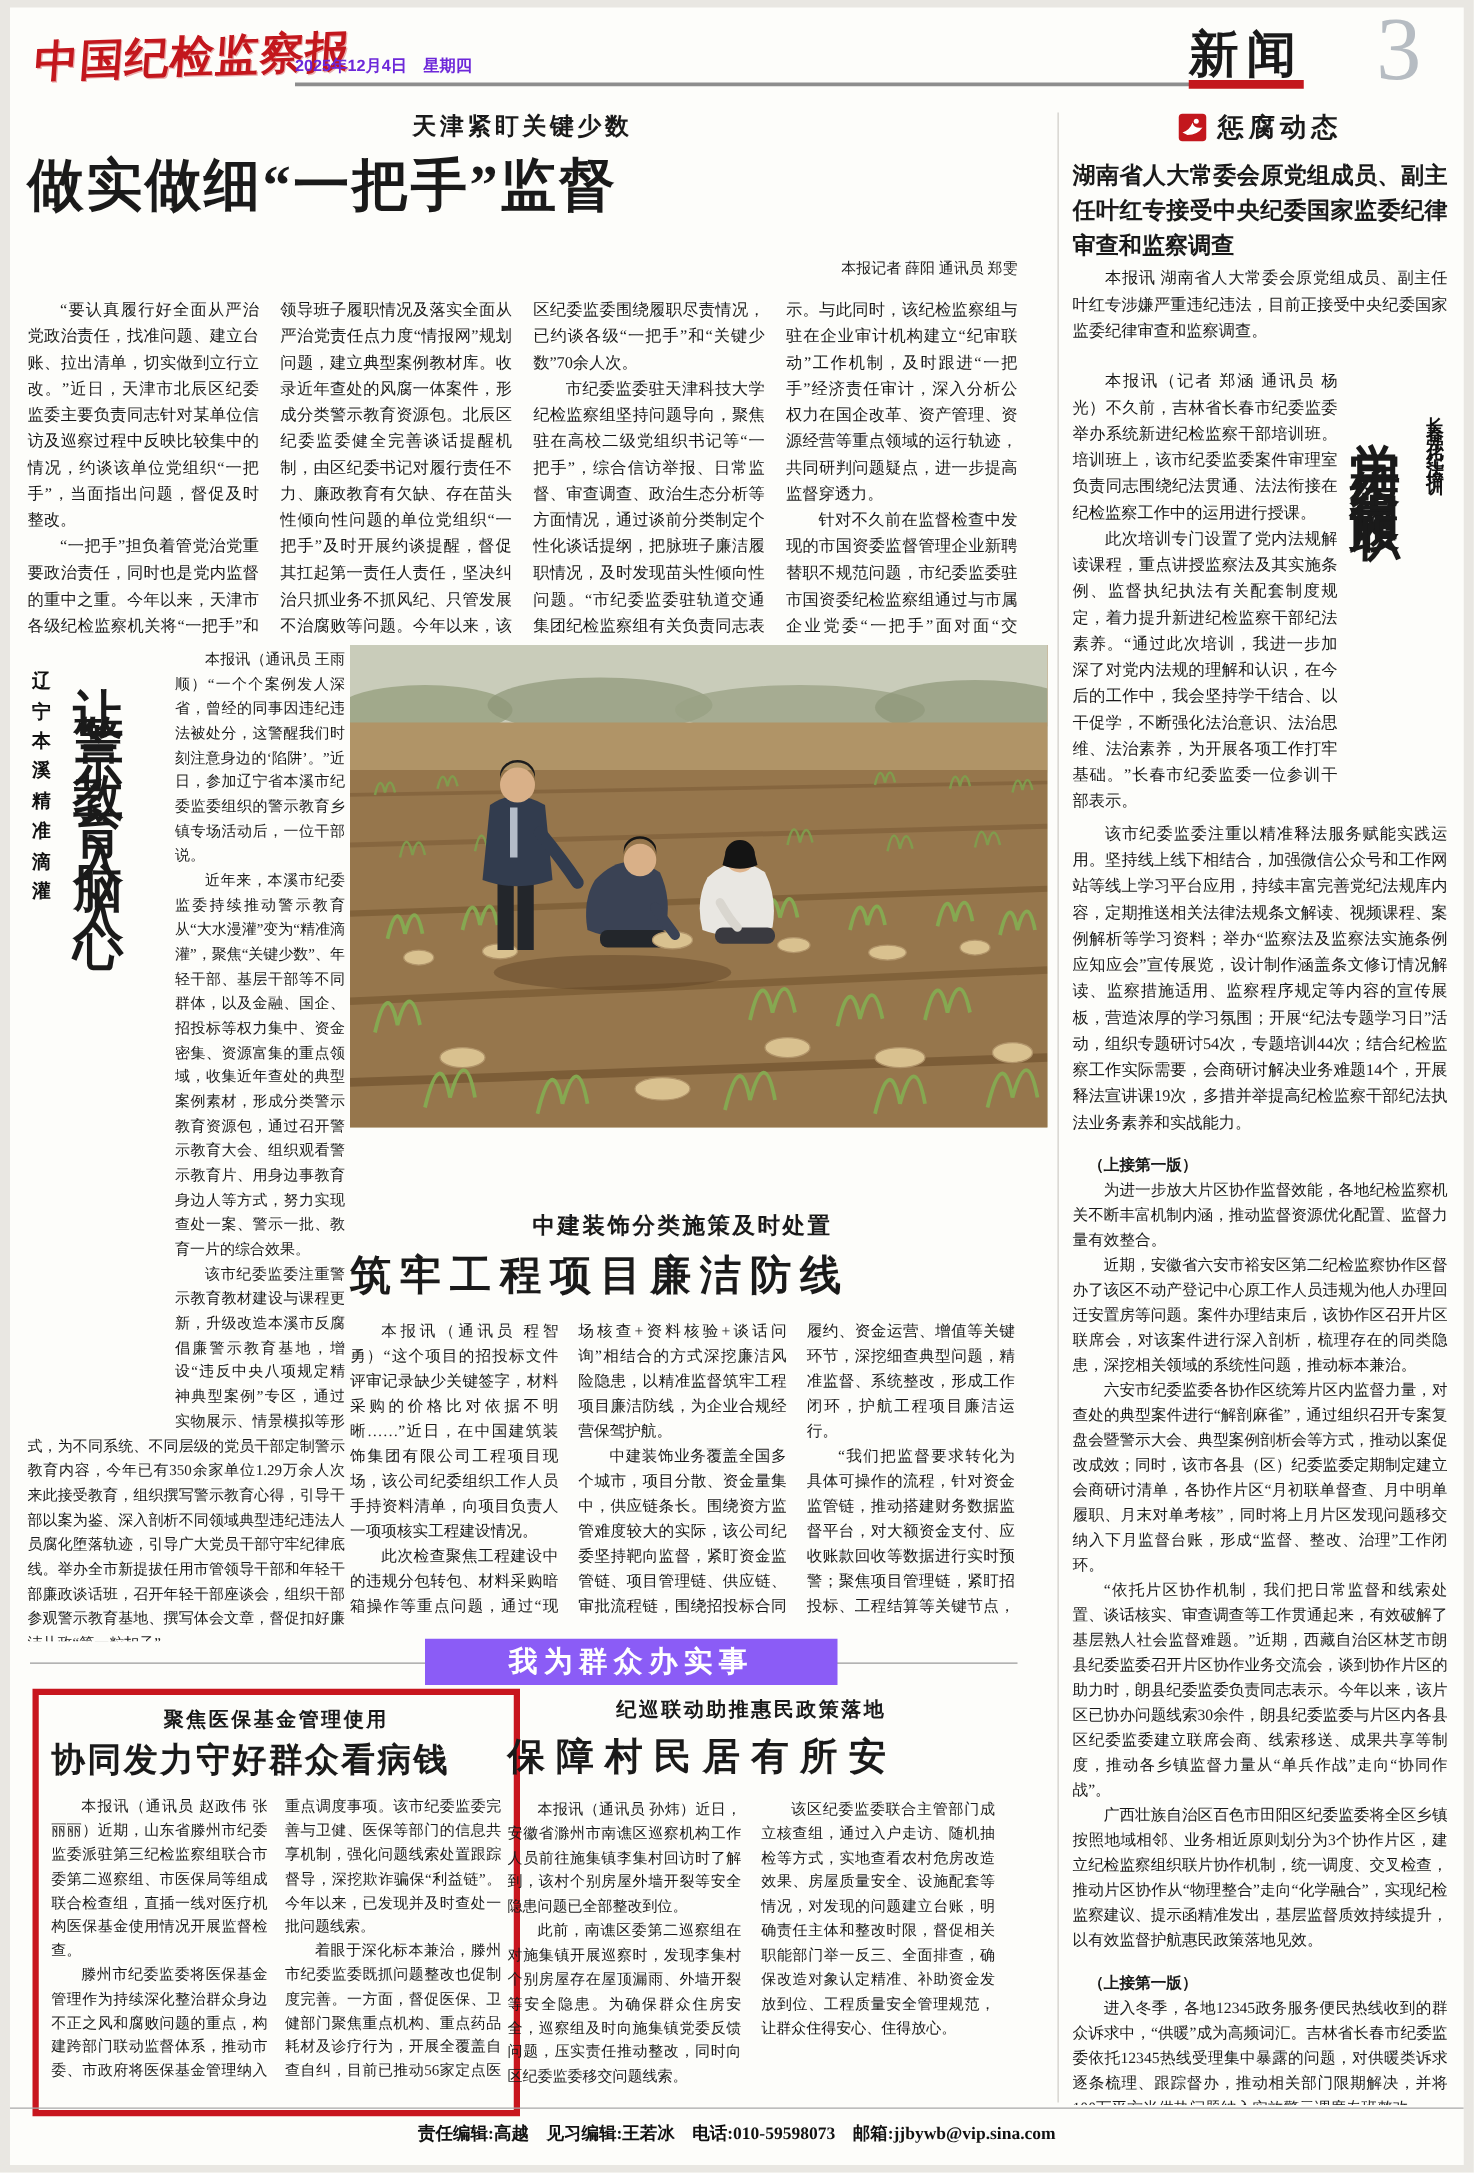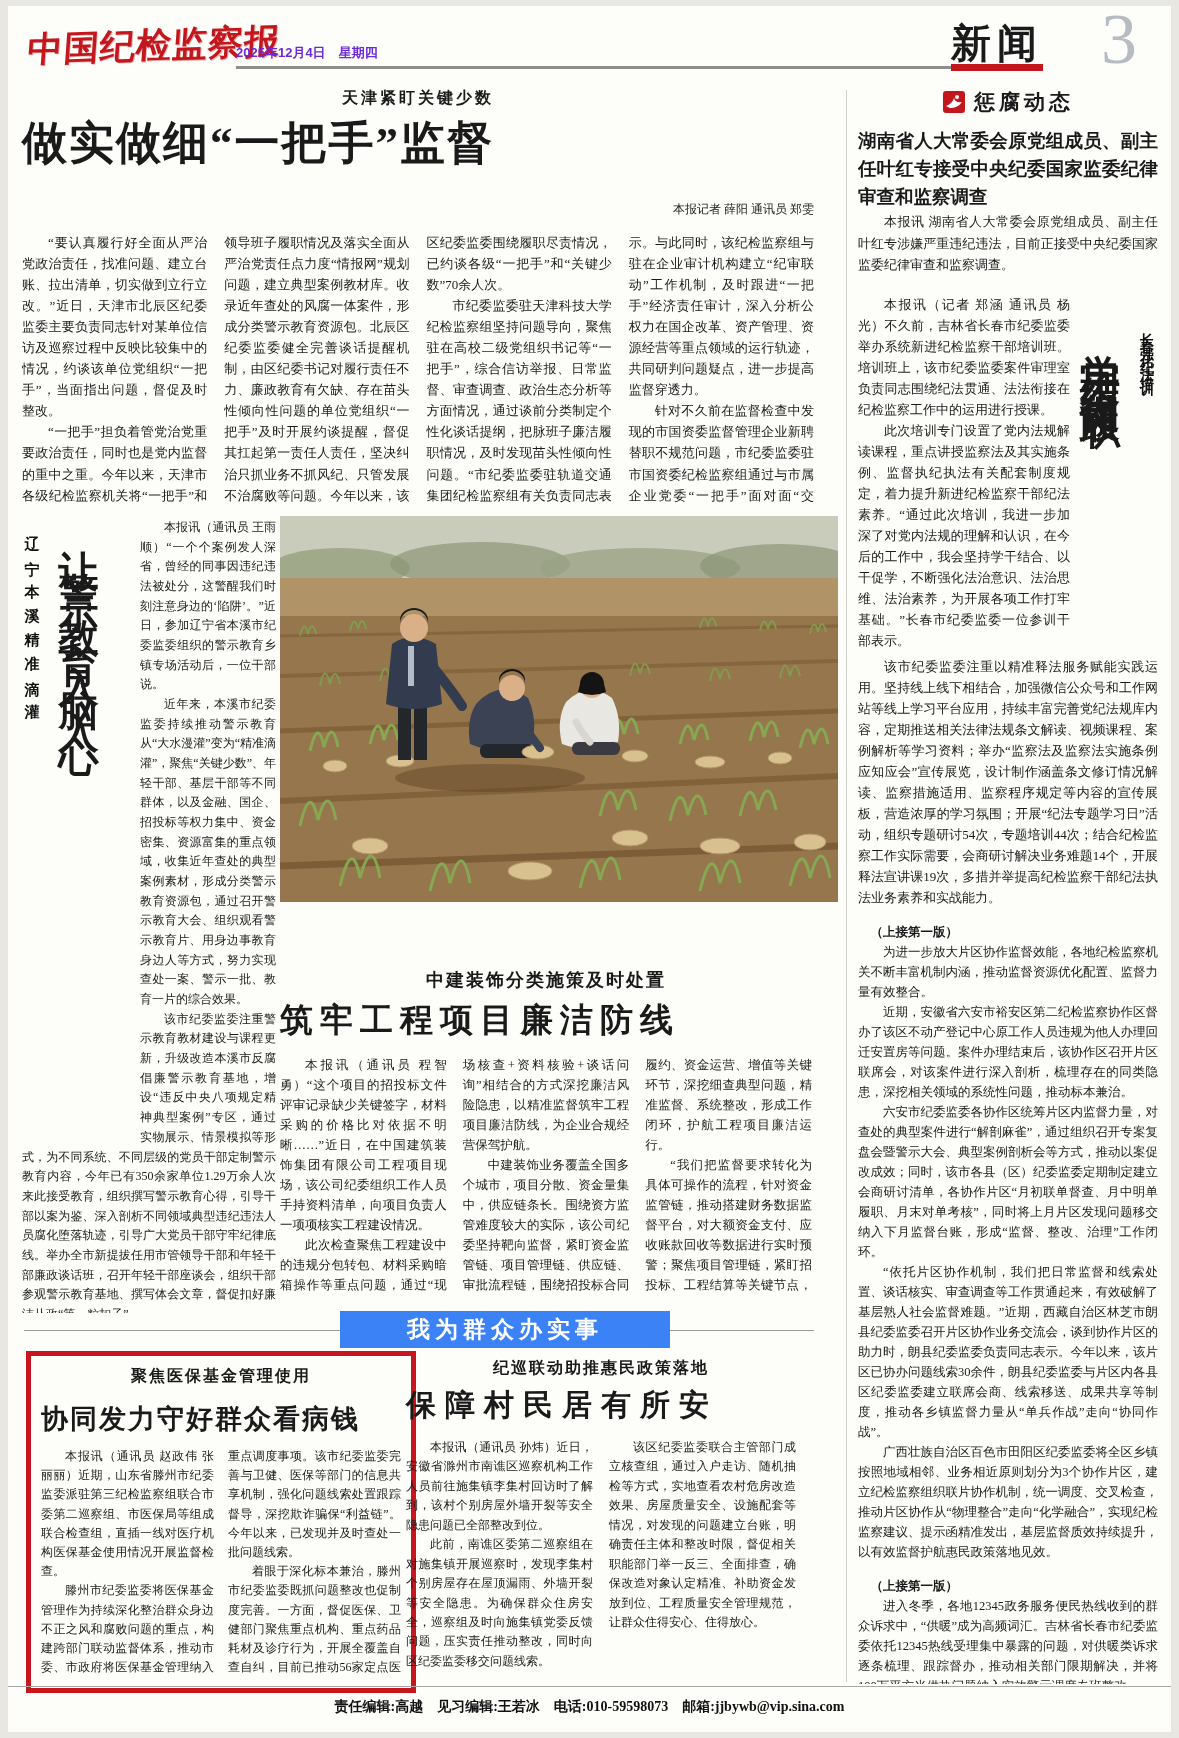--- a/index.html
+++ b/index.html
@@ -22,21 +22,21 @@
   .section-red-bar{position:absolute;right:128px;top:58px;width:92px;height:7px;background:#c3171d;}
   .page-number{position:absolute;right:34px;top:-8px;font-size:72px;color:#b6bcc2;font-weight:normal;}
 
   
   p.bp{margin:0;text-indent:2em;text-align:justify;}
   .kicker{text-align:center;font-weight:bold;}
   .big-title{text-align:left;font-weight:bold;white-space:nowrap;}
 
   
   .main-article{position:absolute;left:14px;top:82px;width:792px;}
-  .main-article .kicker{font-size:16px;letter-spacing:3px;}
+  .main-article .kicker{font-size:19px;letter-spacing:3px;}
   .main-article .big-title{font-size:45px;letter-spacing:2px;margin-top:4px;}
   .main-article .byline{text-align:right;font-size:12px;margin-top:28px;color:#222;}
   .main-body{margin-top:14px;column-count:4;column-gap:17px;font-size:13px;line-height:1.62;height:276px;overflow:hidden;}
 
   
   .benxi{position:absolute;left:14px;top:512px;width:254px;height:795px;overflow:hidden;}
   .benxi-vert{float:left;width:108px;height:615px;display:flex;flex-direction:row;align-items:flex-start;margin-right:10px;}
   .benxi-kicker{writing-mode:vertical-rl;font-size:15px;font-weight:bold;letter-spacing:24px;margin-top:6px;color:#111;}
   .benxi-title{writing-mode:vertical-rl;font-size:40px;font-weight:bold;letter-spacing:23px;margin-left:10px;}
   .benxi-body{font-size:12px;line-height:1.64;}
@@ -48,26 +48,26 @@
   .caption .credit{float:right;font-weight:bold;}
 
   
   .zhongjian{position:absolute;left:272px;top:962px;width:532px;}
   .zhongjian .kicker{font-size:18px;letter-spacing:2px;}
   .zhongjian .big-title{font-size:33px;letter-spacing:7px;margin-top:6px;}
   .zhongjian-body{margin-top:12px;column-count:3;column-gap:16px;font-size:12.5px;line-height:1.6;height:250px;overflow:hidden;}
 
   
   .banner-rule{position:absolute;left:16px;top:1324px;width:790px;height:1px;background:#9a9a9a;}
-  .banner{position:absolute;left:332px;top:1305px;width:330px;height:37px;background:#3b82f6;color:#fff;
+  .banner{position:absolute;left:332px;top:1305px;width:330px;height:37px;background:#8b5cf6;color:#fff;
     font-size:23px;font-weight:bold;letter-spacing:5px;display:flex;align-items:center;justify-content:center;z-index:3;}
 
   .tengzhou{position:absolute;left:18px;top:1345px;width:390px;height:342px;border:5px solid #c8161e;box-sizing:border-box;padding:10px 10px 6px;}
   .tengzhou .kicker{font-size:16px;letter-spacing:2px;}
-  .tengzhou .big-title{font-size:27px;letter-spacing:2px;margin-top:14px;}
+  .tengzhou .big-title{font-size:27px;letter-spacing:2px;margin-top:3px;}
   .tengzhou-body{margin-top:10px;column-count:2;column-gap:14px;font-size:12px;line-height:1.6;height:246px;overflow:hidden;}
 
   .chuzhou{position:absolute;left:398px;top:1352px;width:390px;}
   .chuzhou .kicker{font-size:16px;letter-spacing:2px;}
   .chuzhou .big-title{font-size:30px;letter-spacing:9px;margin-top:6px;}
   .chuzhou-body{margin-top:12px;column-count:2;column-gap:16px;font-size:12px;line-height:1.62;height:252px;overflow:hidden;}
 
   
   .vdivider{position:absolute;left:838px;top:84px;width:1px;height:1592px;background:#cfcdc8;}
   .right-col{position:absolute;left:850px;top:82px;width:300px;height:1596px;overflow:hidden;}

